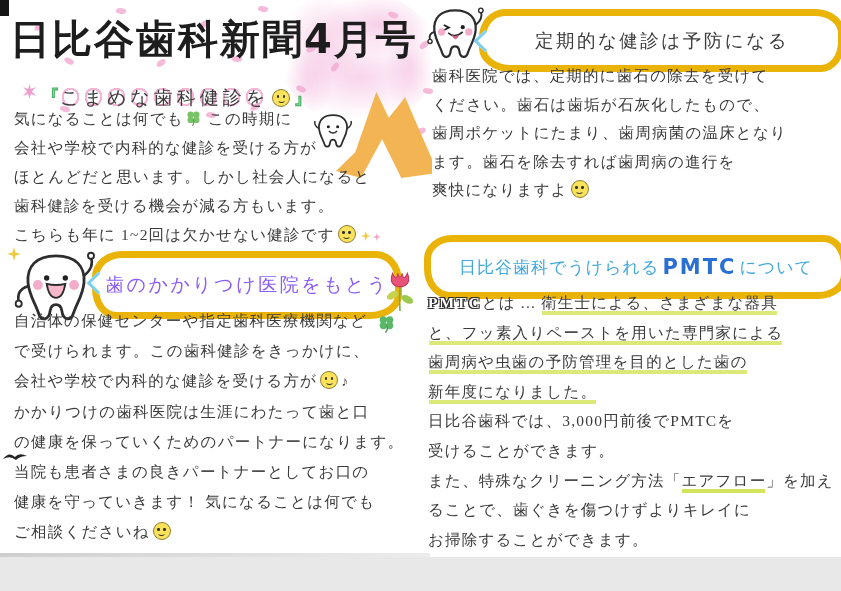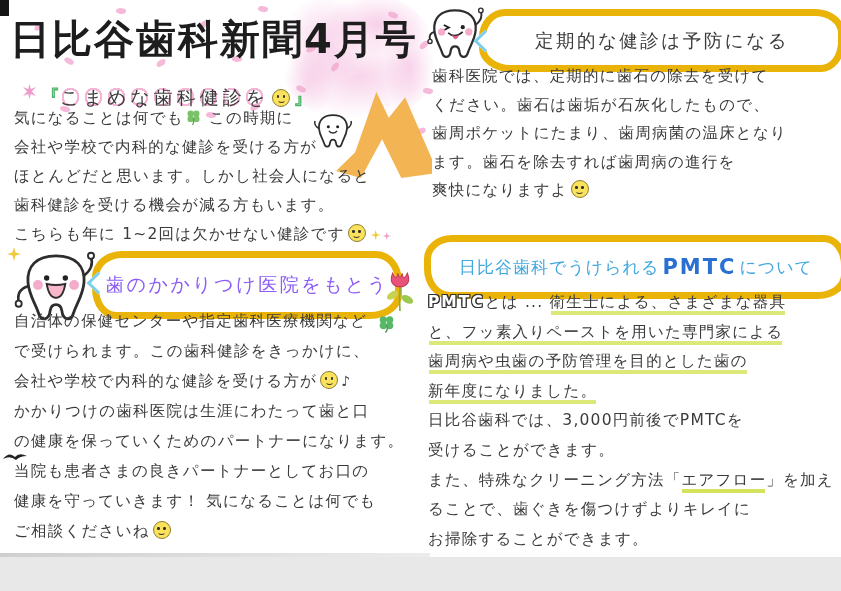--- a/index.html
+++ b/index.html
@@ -6,21 +6,21 @@
   .page{position:relative;width:841px;height:557px;background:#fefefdff;background:#fff;
         font-family:"DejaVu Sans",sans-serif;color:#3b3b3b;overflow:hidden;}
   .abs{position:absolute;}
   
   .title{left:10px;top:12px;font-size:40px;font-weight:bold;color:#1d1d1d;letter-spacing:2px;z-index:3;}
   .subtitle{left:40px;top:84px;font-size:19px;z-index:3;white-space:nowrap;}
   .quote{color:#4db56a;font-weight:bold;font-size:20px;}
   .ringed{letter-spacing:4px;
     background-image:radial-gradient(closest-side,rgba(243,167,206,0) 58%,rgba(243,167,206,.85) 60%,rgba(243,167,206,.85) 76%,rgba(243,167,206,0) 78%);
     background-size:23px 24px;background-repeat:repeat-x;background-position:-1px 50%;padding:3px 0;}
-  .para{font-size:15.5px;letter-spacing:1.2px;z-index:3;white-space:nowrap;}
+  .para{font-size:15.5px;letter-spacing:1.2px;z-index:3;white-space:nowrap;font-family:Liberation Serif, serif;}
   .intro{left:14px;top:104px;line-height:29px;}
   .para1{left:14px;top:306px;line-height:30px;}
   .para2{left:432px;top:62px;line-height:28.5px;}
   .para3{left:428px;top:288px;line-height:29.6px;}
   
   .bubble{border:7px solid #eab308;background:#fff;display:flex;align-items:center;justify-content:center;z-index:3;}
   .bubble1{left:92px;top:251px;width:296px;height:54px;border-radius:30px 26px 32px 24px/26px 30px 24px 30px;}
   .bubble2{left:479px;top:9px;width:352px;height:49px;border-radius:26px 30px 24px 32px/28px 24px 30px 24px;}
   .bubble3{left:424px;top:235px;width:410px;height:50px;border-radius:28px 24px 30px 26px/24px 30px 24px 30px;}
   .tail-l{position:absolute;left:-9px;top:17px;width:13px;height:13px;background:#fff;border-left:3px solid #7bcfec;border-bottom:3px solid #7bcfec;transform:rotate(45deg);}

